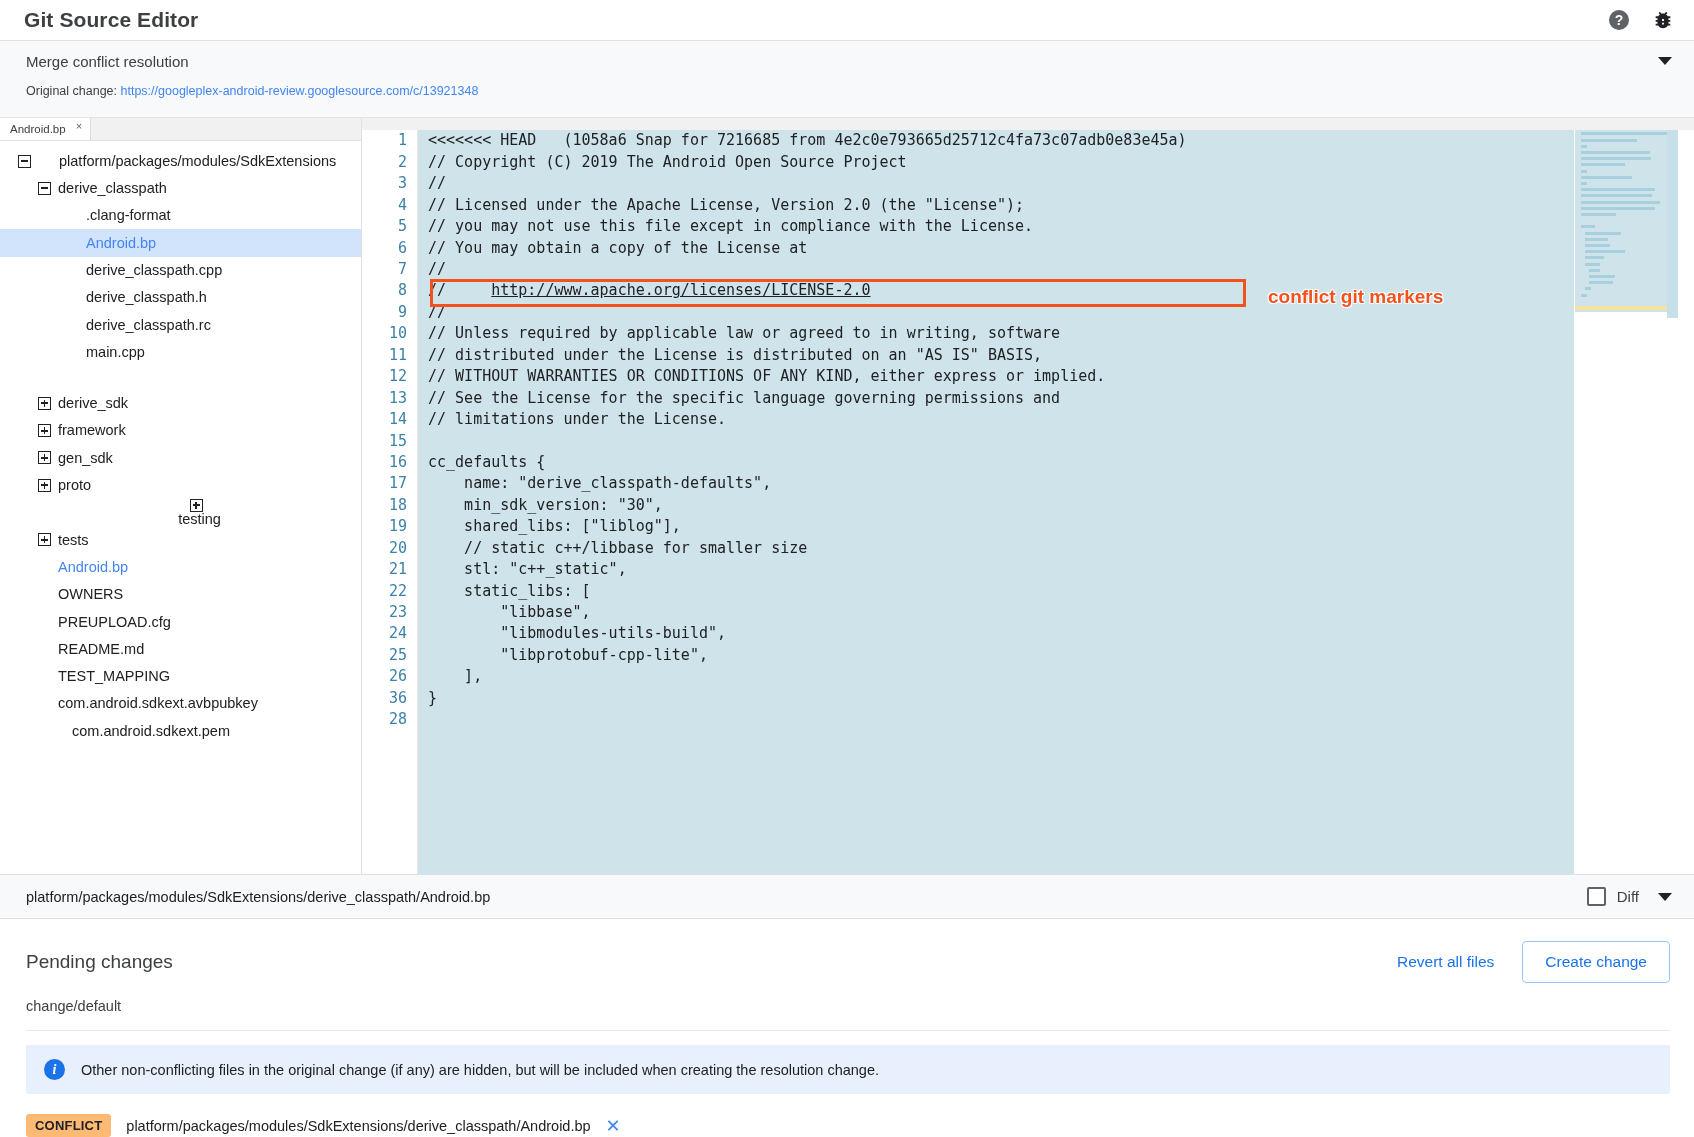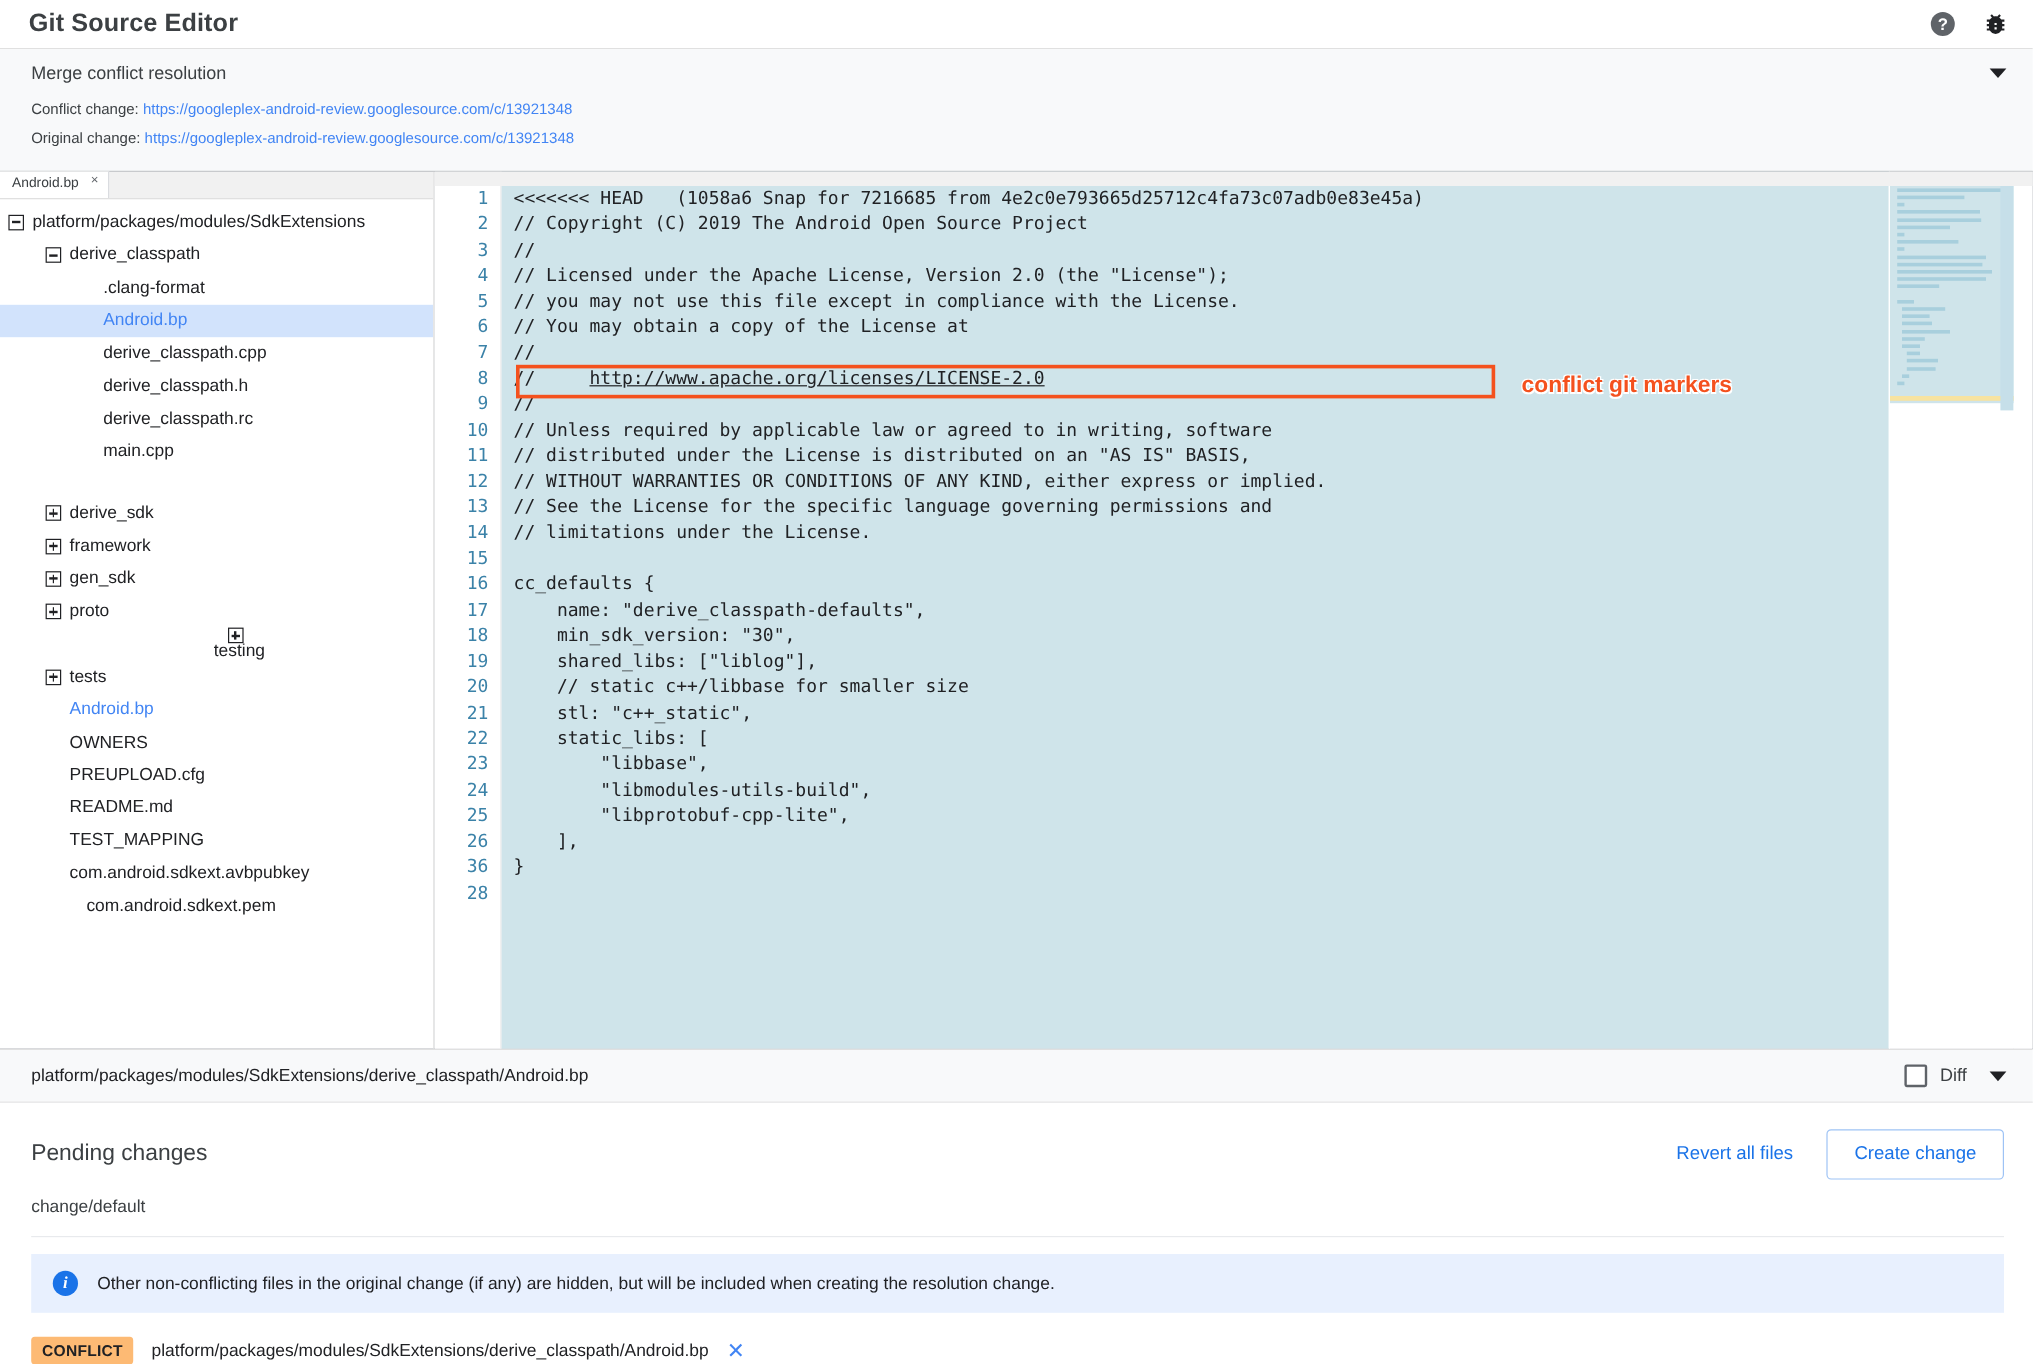--- a/index.html
+++ b/index.html
@@ -42,21 +42,21 @@
     position: absolute; right: 22px; top: 16px;
     width: 0; height: 0;
     border-left: 7px solid transparent; border-right: 7px solid transparent;
     border-top: 8px solid #202124;
     cursor: pointer;
   }
 
   
   .middle {
     flex: 1; display: flex; min-height: 0; position: relative;
-    background: #0f172a;
+    background: #4c1d95;
   }
 
   
   .tree-panel {
     width: 362px; min-width: 362px;
     border-right: 1px solid #e0e0e0;
     background: #fff;
     display: flex; flex-direction: column;
     overflow: hidden;
   }
@@ -250,41 +250,37 @@
         <svg width="22" height="22" viewBox="0 0 24 24" aria-hidden="true" fill="#202124">
           <path d="M20 8h-2.8c-.5-.8-1.1-1.5-1.9-2l1.5-1.5-1.4-1.4L13.5 5.2c-.5-.1-1-.2-1.5-.2s-1 .1-1.5.2L8.6 3.1 7.2 4.5 8.7 6c-.8.5-1.4 1.2-1.9 2H4v2h2.1c0 .3-.1.7-.1 1v1H4v2h2v1c0 .3 0 .7.1 1H4v2h2.8c1 1.8 2.9 3 5.2 3s4.2-1.2 5.2-3H20v-2h-2.1c.1-.3.1-.7.1-1v-1h2v-2h-2v-1c0-.3 0-.7-.1-1H20V8zm-7 9h-2v-2h2v2zm0-4h-2v-2h2v2z"></path>
         </svg>
       </div>
     </div>
   </div>
 
   <div class="conflict-panel">
     <div class="cp-title">Merge conflict resolution</div>
     <div class="cp-row">
-      <span class="lbl">Conflict change:</span>
-      <span class="cp-link">https://googleplex-android-review.googlesource.com/c/13921348</span>
-    </div>
-    <div class="cp-row">
       <span class="lbl">Original change:</span>
       <span class="cp-link">https://googleplex-android-review.googlesource.com/c/13921348</span>
     </div>
     <div class="cp-caret"></div>
   </div>
 
   <div class="middle">
 
     <div class="tree-panel">
       <div class="tab-strip">
         <div class="tab">
           <span>Android.bp</span>
           <span class="tab-close">×</span>
         </div>
       </div>
       <div class="tree" id="tree-root">
-          <div class="tree-row" style="padding-left: 7px;">
+          <div class="tree-row" style="padding-left: 18px; gap: 21px;">
             <span class="toggle"></span>
             <span class="tree-label">platform/packages/modules/SdkExtensions</span>
           </div>
           <div class="tree-row" style="padding-left: 38px;">
             <span class="toggle"></span>
             <span class="tree-label">derive_classpath</span>
           </div>
           <div class="tree-row" style="padding-left: 66px;">
             <span style="display: inline-block; width: 20px; min-width: 20px;"></span>
             <span class="tree-label">.clang-format</span>

